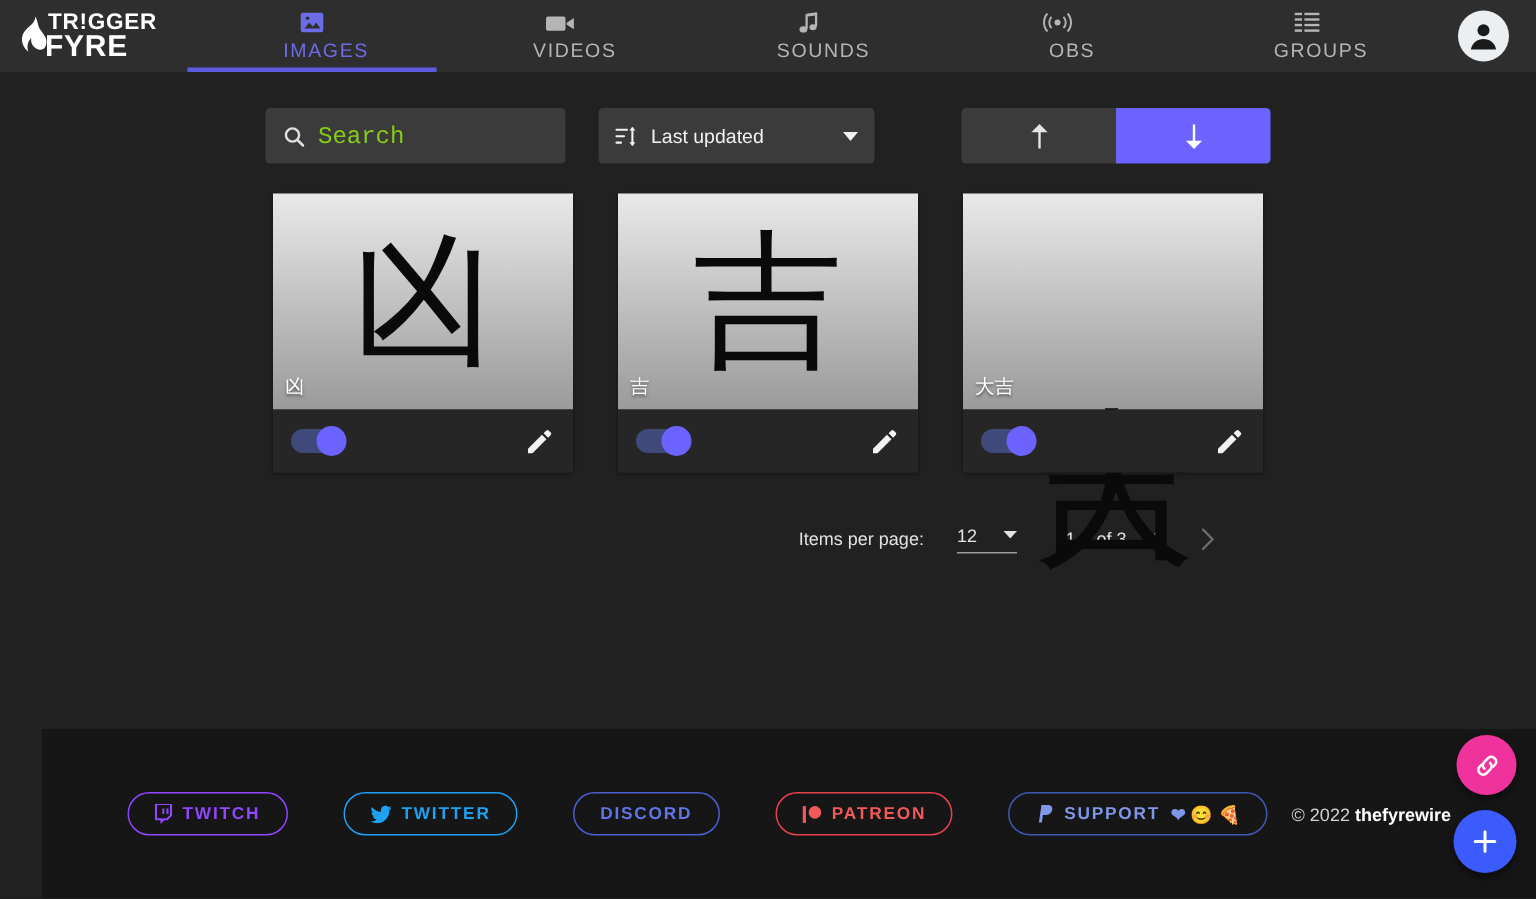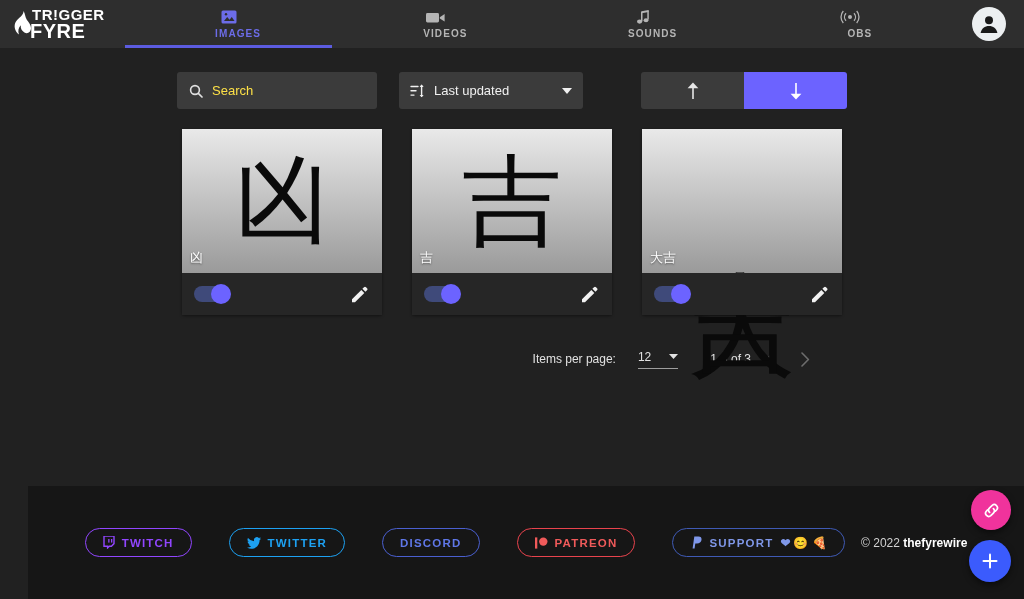--- a/index.html
+++ b/index.html
@@ -31,21 +31,21 @@
   .logo-l2 { font-size: 20px; margin-left: -2px; }
 
   .nav { display: flex; flex: 1; align-items: stretch; }
   .nav-tab {
     flex: 1; display: flex; flex-direction: column;
     align-items: center; justify-content: center;
     gap: 3px; cursor: pointer; position: relative;
     color: #b5b5b5;
   }
   .nav-tab .nav-label {
-    font-size: 10px; font-weight: bold; letter-spacing: 1.1px; padding-left: 19px;
+    font-size: 13px; font-weight: normal; letter-spacing: 1.1px; padding-left: 19px;
   }
   .nav-tab.active { color: #6c6ce8; }
   .nav-tab.active::after {
     content: ""; position: absolute; left: 0; right: 0; bottom: 0;
     height: 3px; background: #5c5ce0;
   }
   .nav-icon { height: 16px; display: flex; align-items: center; }
 
   .avatar-wrap {
     width: 70px; display: flex; align-items: center; justify-content: center;
@@ -62,21 +62,21 @@
     display: flex; flex-direction: column; align-items: center;
     position: relative;
   }
   .toolbar {
     width: 670px; display: flex; gap: 22px; height: 37px;
   }
   .search-box {
     width: 200px; background: #3b3b3b; border-radius: 3px;
     display: flex; align-items: center; padding: 0 12px; gap: 9px;
   }
-  .search-ph { color: #fde047; font-size: 13px; }
+  .search-ph { color: #84cc16; font-size: 16px; font-family: Liberation Mono, monospace; }
   .sort-box {
     width: 184px; background: #3b3b3b; border-radius: 3px;
     display: flex; align-items: center; padding: 0 11px; gap: 8px;
     color: #f1f1f1; font-size: 13px;
   }
   .sort-label { flex: 1; }
   .dir-group { display: flex; margin-left: auto; }
   .dir-btn {
     width: 103px; height: 37px; background: #3b3b3b;
     display: flex; align-items: center; justify-content: center;
@@ -245,20 +245,37 @@
             <circle cx="10" cy="7" r="2" fill="#b5b5b5"></circle>
             <path d="M6 3.2a5.6 5.6 0 000 7.6" stroke="#b5b5b5" stroke-width="1.3" fill="none"></path>
             <path d="M14 3.2a5.6 5.6 0 010 7.6" stroke="#b5b5b5" stroke-width="1.3" fill="none"></path>
             <path d="M3.3 1a9 9 0 000 12" stroke="#b5b5b5" stroke-width="1.3" fill="none"></path>
             <path d="M16.7 1a9 9 0 010 12" stroke="#b5b5b5" stroke-width="1.3" fill="none"></path>
           </svg>
       </span>
       <span class="nav-label">OBS</span>
     </div>
 
+    <div class="nav-tab">
+      <span class="nav-icon">
+        <svg width="17" height="15" viewBox="0 0 17 15">
+            <g fill="#b5b5b5">
+              <rect x="0" y="0.5" width="5" height="1.6"></rect>
+              <rect x="6.6" y="0.5" width="10" height="1.6"></rect>
+              <rect x="0" y="4.2" width="5" height="1.6"></rect>
+              <rect x="6.6" y="4.2" width="10" height="1.6"></rect>
+              <rect x="0" y="7.9" width="5" height="1.6"></rect>
+              <rect x="6.6" y="7.9" width="10" height="1.6"></rect>
+              <rect x="0" y="11.6" width="5" height="1.6"></rect>
+              <rect x="6.6" y="11.6" width="10" height="1.6"></rect>
+            </g>
+          </svg>
+      </span>
+      <span class="nav-label">GROUPS</span>
+    </div>
   </div>
 
   <div class="avatar-wrap">
     <div class="avatar">
       <svg width="22" height="22" viewBox="0 0 22 22">
           <circle cx="11" cy="7.2" r="4" fill="#1a1a1a"></circle>
           <path d="M2.6 20c.8-4.6 4.3-7 8.4-7s7.6 2.4 8.4 7z" fill="#1a1a1a"></path>
         </svg>
     </div>
   </div>

